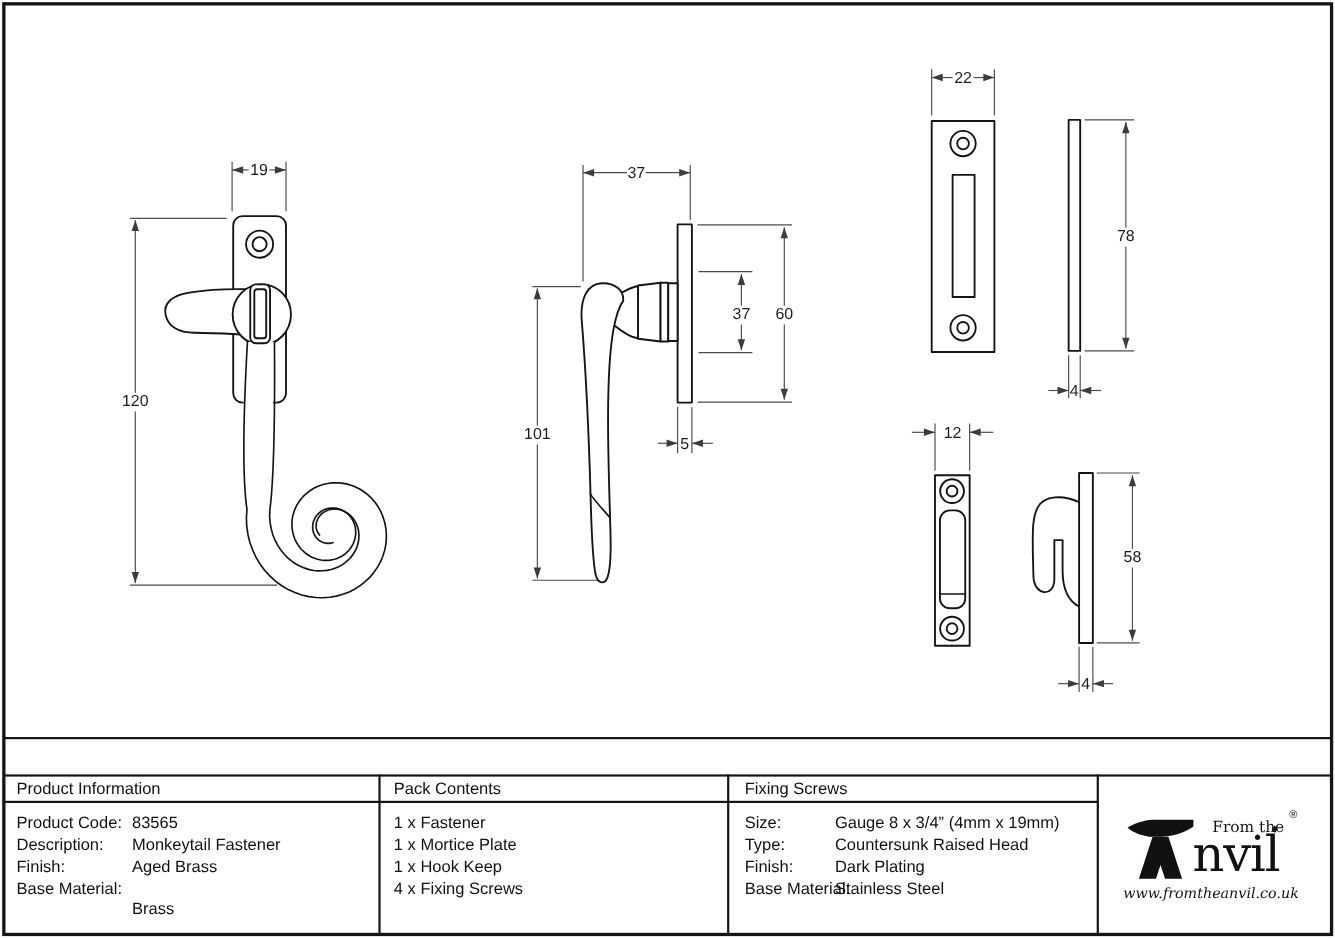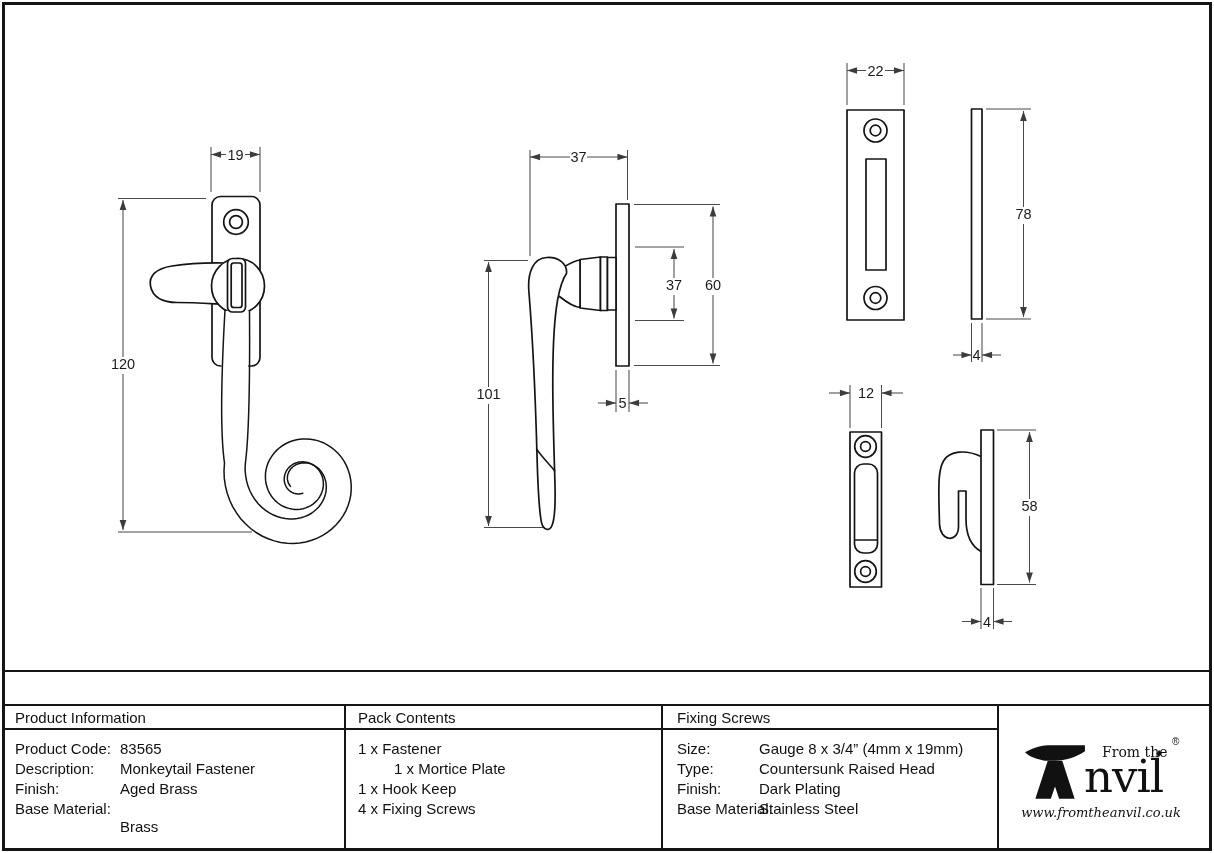--- a/index.html
+++ b/index.html
@@ -202,21 +202,21 @@
   <div class="cell" style="left:15px;top:739px;">Product Code:</div>
   <div class="cell" style="left:120px;top:739px;">83565</div>
   <div class="cell" style="left:15px;top:759px;">Description:</div>
   <div class="cell" style="left:120px;top:759px;">Monkeytail Fastener</div>
   <div class="cell" style="left:15px;top:779px;">Finish:</div>
   <div class="cell" style="left:120px;top:779px;">Aged Brass</div>
   <div class="cell" style="left:15px;top:799px;">Base Material:</div>
   <div class="cell" style="left:120px;top:817px;">Brass</div>
 
   <div class="cell" style="left:358px;top:739px;">1 x Fastener</div>
-  <div class="cell" style="left:358px;top:759px;margin-left:36px;">1 x Mortice Plate</div>
+  <div class="cell" style="left:358px;top:759px;">1 x Mortice Plate</div>
   <div class="cell" style="left:358px;top:779px;">1 x Hook Keep</div>
   <div class="cell" style="left:358px;top:799px;">4 x Fixing Screws</div>
 
   <div class="cell" style="left:677px;top:739px;">Size:</div>
   <div class="cell" style="left:759px;top:739px;">Gauge 8 x 3/4” (4mm x 19mm)</div>
   <div class="cell" style="left:677px;top:759px;">Type:</div>
   <div class="cell" style="left:759px;top:759px;">Countersunk Raised Head</div>
   <div class="cell" style="left:677px;top:779px;">Finish:</div>
   <div class="cell" style="left:759px;top:779px;">Dark Plating</div>
   <div class="cell" style="left:677px;top:799px;">Base Material:</div>

